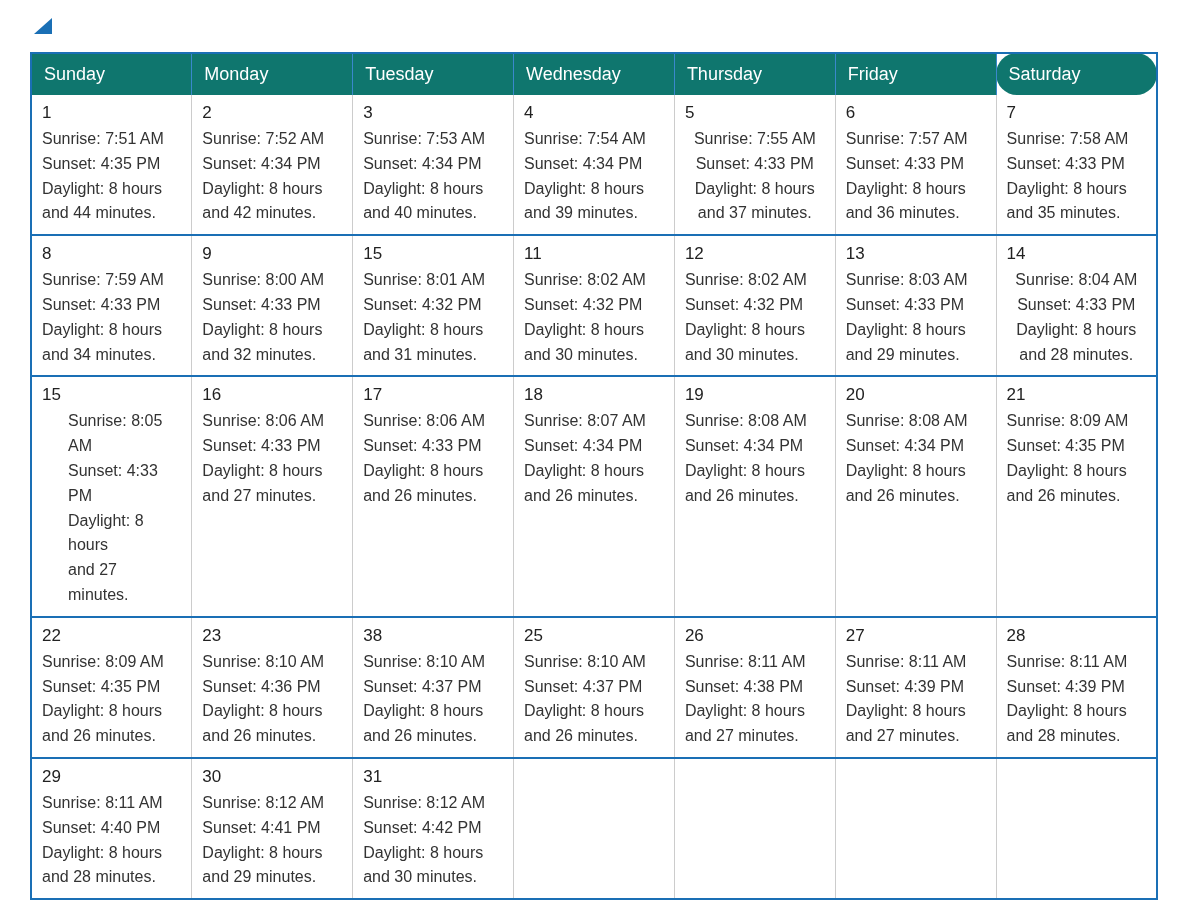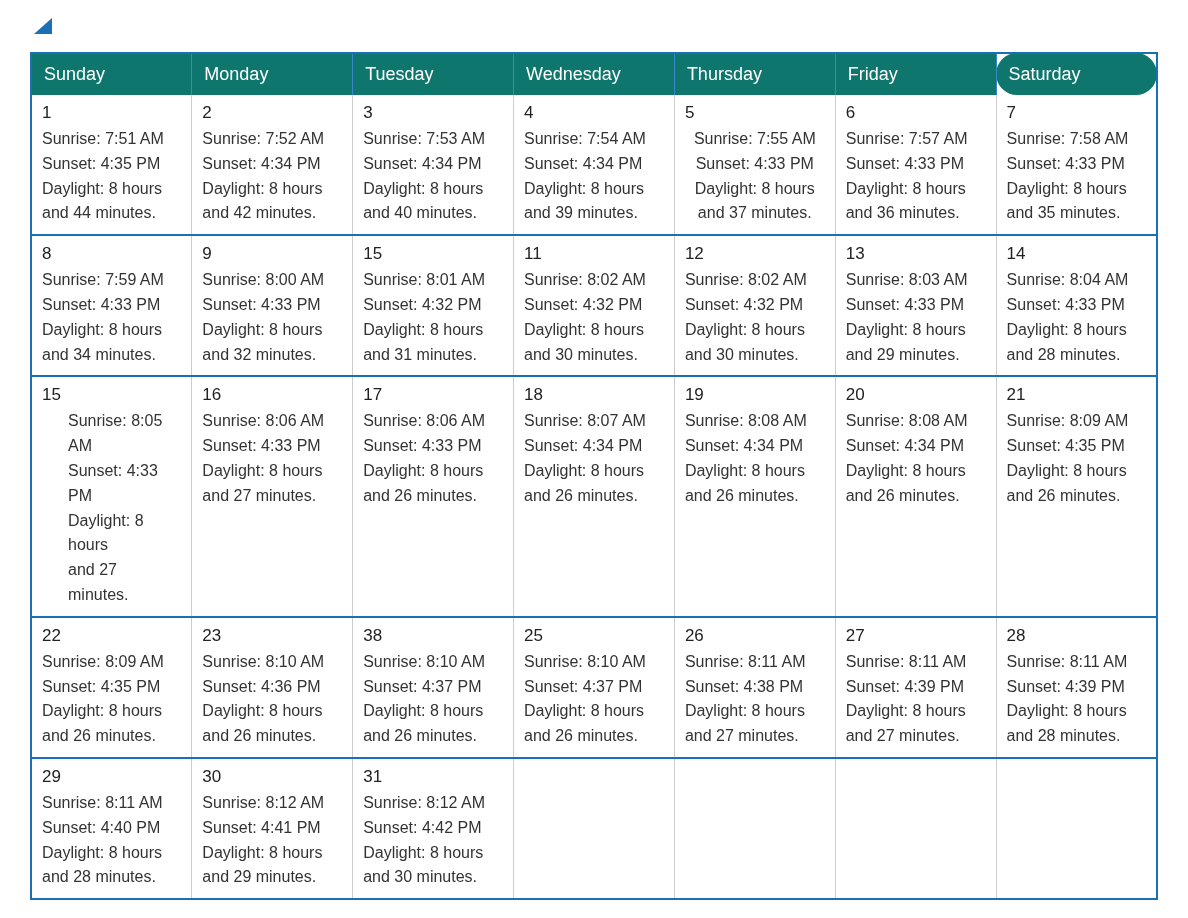--- a/index.html
+++ b/index.html
@@ -218,21 +218,21 @@
         </td>
         <td>
           <span class="day-number">13</span>
           <div class="day-info" style="white-space: pre-line;">Sunrise: 8:03 AM
 Sunset: 4:33 PM
 Daylight: 8 hours
 and 29 minutes.</div>
         </td>
         <td>
           <span class="day-number">14</span>
-          <div class="day-info" style="white-space: pre-line;">Sunrise: 8:04 AM
+          <div class="day-info" style="white-space: pre-line; text-align: center;">Sunrise: 8:04 AM
 Sunset: 4:33 PM
 Daylight: 8 hours
 and 28 minutes.</div>
         </td>
       </tr>
       <tr>
         <td>
           <span class="day-number">15</span>
           <div class="day-info" style="white-space: pre-line; margin-left: 26px;">Sunrise: 8:05 AM
 Sunset: 4:33 PM

